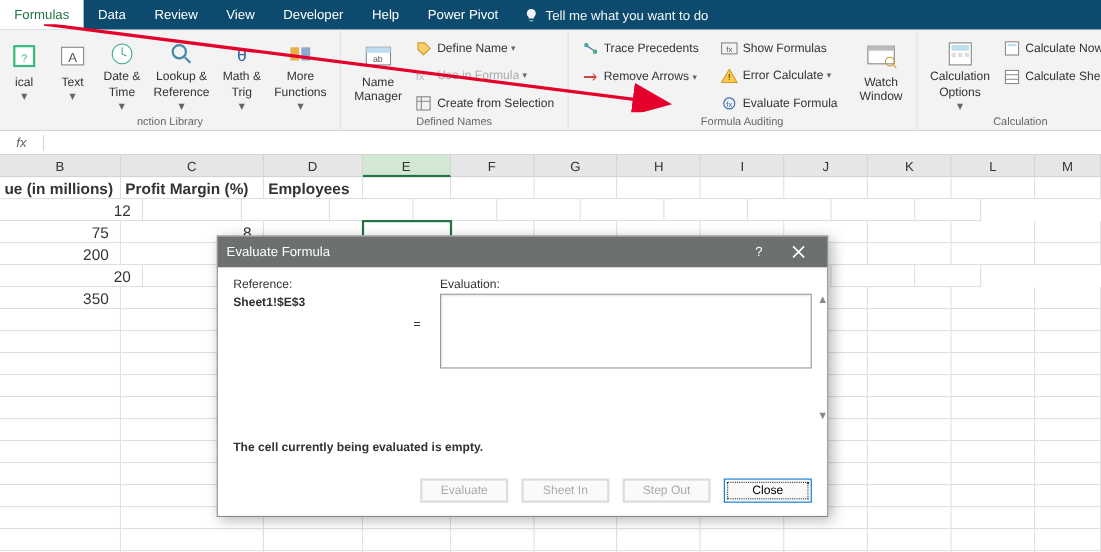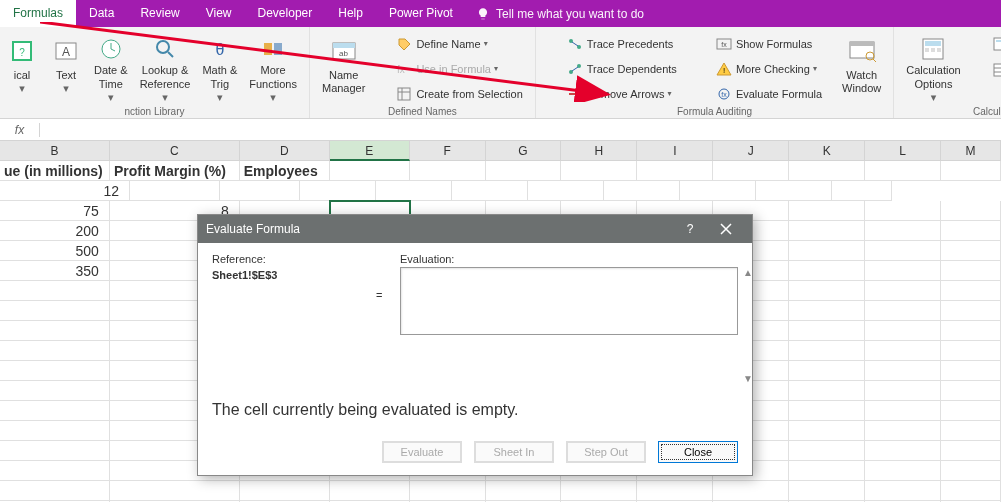--- a/index.html
+++ b/index.html
@@ -1,33 +1,33 @@
 <!DOCTYPE html>
 <html><head>
 <meta charset="utf-8">
 <style>
 * { box-sizing: border-box; margin: 0; padding: 0; font-family: "Segoe UI", Tahoma, sans-serif; }
 body { width: 1001px; height: 502px; overflow: hidden; background: #fff; position: relative; font-size: 12px; color: #333; }
 
 
-.ribbon-tabs { height: 27px; background: #a21caf; display: flex; align-items: center; padding-left: 0; color: #fff; position: relative; }
+.ribbon-tabs { height: 27px; background: #0c4a6e; display: flex; align-items: center; padding-left: 0; color: #fff; position: relative; }
 .ribbon-tabs .tab { padding: 0 13px; height: 27px; line-height: 27px; font-size: 12px; cursor: pointer; }
 .ribbon-tabs .tab.active { background: #fff; color: #217346; }
 .tell-me { display: flex; align-items: center; margin-left: 10px; opacity: 0.95; }
 .tell-me svg { margin-right: 6px; }
 
 
 .ribbon { height: 92px; background: #f3f3f3; border-bottom: 1px solid #d4d4d4; display: flex; position: relative; }
 .rgrp { border-right: 1px solid #e1e1e1; padding: 4px 6px 14px 6px; display: flex; position: relative; }
 .rgrp-label { position: absolute; bottom: 1px; left: 0; right: 0; text-align: center; font-size: 10px; color: #666; }
 .big-btn { display: flex; flex-direction: column; align-items: center; justify-content: flex-start; padding: 4px 6px 0; min-width: 44px; cursor: pointer; text-align:center; line-height:1.2;}
 .big-btn .ic { width: 32px; height: 32px; margin-bottom: 2px; display:flex;align-items:center;justify-content:center;}
 .big-btn span { font-size: 11px; }
 .chev { font-size: 8px; color: #666; display:block; }
-.sm-col { display: flex; flex-direction: column; gap: 4px; padding-top:2px;margin-left:19px;}
+.sm-col { display: flex; flex-direction: column; gap: 4px; padding-top:2px;}
 .sm-btn { display: flex; align-items: center; font-size: 11px; height: 22px; padding: 0 6px; cursor: pointer; white-space: nowrap;}
 .sm-btn .ic-sm { width:16px; height:16px; margin-right:4px; display:flex;align-items:center;justify-content:center;}
 .sm-btn.disabled { color: #aaa; }
 
 
 .fbar { height: 22px; border-bottom: 1px solid #d4d4d4; display:flex; align-items:center; background:#fff;}
 .fbar .fx { width: 40px; border-right:1px solid #d4d4d4; text-align:center; font-style:italic; color:#666; font-size:12px;}
 .fbar input { flex:1; border:none; outline:none; padding:0 6px; font-size:12px;}
 
 
@@ -54,21 +54,21 @@
 .dlg-body { padding:10px 14px 12px;}
 .dlg-row { display:flex; gap:14px; }
 .dlg-row label { font-size:11px; }
 .ref-col { width:150px;}
 .ref-val { font-weight:bold; margin-top:4px; font-size:11px;}
 .eq { width:10px; padding-top:36px; color:#333;}
 .eval-col { flex:1; position:relative;}
 .eval-box { margin-top:2px; width:100%; height:68px; border:1px solid #999; background:#fff; box-shadow: inset 1px 1px 2px rgba(0,0,0,.1);}
 .scroll-up,.scroll-dn { position:absolute; right:-18px; width:16px; height:16px; color:#888; font-size:10px; text-align:center;}
 .scroll-up{ top:14px;} .scroll-dn{ top:120px;}
-.dlg-msg { margin-top:66px; font-size:16px; color:#333;}
+.dlg-msg { margin-top:66px; font-size:11px; color:#333;font-weight:bold;}
 .dlg-btns { display:flex; justify-content:flex-end; gap:12px; margin-top:22px;}
 .dlg-btns button { width:80px; height:22px; font-size:11px; border:2px solid #0f172a; background:#f9f9f9; cursor:pointer;}
 .dlg-btns button.default { border:1px solid #0078d7; outline:1px dotted #333; outline-offset:-4px;}
 .dlg-btns button:disabled { color:#aaa; border-color:#ddd; background:#fafafa; cursor:default;}
 
 
 svg { display:block; }
 </style>
 </head>
 <body>
@@ -208,30 +208,20 @@
               <circle cx="4" cy="4" r="2" fill="#4a8"></circle>
               <circle cx="12" cy="10" r="2" fill="#4a8"></circle>
               <path d="M5 5l6 4" stroke="#36a"></path>
             </svg>
           </span>
         <span>Trace Precedents</span>
       </div>
       <div class="sm-btn">
         <span class="ic-sm">
             <svg width="16" height="14">
-              <circle cx="4" cy="10" r="2" fill="#4a8"></circle>
-              <circle cx="12" cy="4" r="2" fill="#4a8"></circle>
-              <path d="M5 9l6-4" stroke="#36a"></path>
-            </svg>
-          </span>
-        <span>Trace Dependents</span>
-      </div>
-      <div class="sm-btn">
-        <span class="ic-sm">
-            <svg width="16" height="14">
               <path d="M2 7h10" stroke="#c44" stroke-width="2"></path>
               <path d="M10 4l3 3-3 3" fill="none" stroke="#c44"></path>
             </svg>
           </span>
         <span>Remove Arrows</span>&nbsp;<span class="chev">▾</span>
       </div>
     </div>
     <div class="sm-col" style="padding-right:8px">
       <div class="sm-btn">
         <span class="ic-sm">
@@ -242,21 +232,21 @@
           </span>
         <span>Show Formulas</span>
       </div>
       <div class="sm-btn">
         <span class="ic-sm">
             <svg width="16" height="14">
               <path d="M8 1l7 12H1z" fill="#fc4" stroke="#c93"></path>
               <text x="8" y="11" font-size="8" text-anchor="middle">!</text>
             </svg>
           </span>
-        <span>More Checking</span>&nbsp;<span class="chev">▾</span>
+        <span>Error Calculate</span>&nbsp;<span class="chev">▾</span>
       </div>
       <div class="sm-btn">
         <span class="ic-sm">
             <svg width="16" height="14">
               <circle cx="8" cy="7" r="5" fill="none" stroke="#36a"></circle>
               <text x="8" y="10" font-size="7" text-anchor="middle" fill="#36a">fx</text>
             </svg>
           </span>
         <span>Evaluate Formula</span>
       </div>
@@ -395,21 +385,20 @@
       <div class="cell cF"></div>
       <div class="cell cG"></div>
       <div class="cell cH"></div>
       <div class="cell cI"></div>
       <div class="cell cJ"></div>
       <div class="cell cK"></div>
       <div class="cell cL"></div>
       <div class="cell cM"></div>
   </div>
   <div class="row">
-    <div class="cell cB num">500</div>
     <div class="cell cC num">20</div>
     <div class="cell cD"></div>
       <div class="cell cE"></div>
       <div class="cell cF"></div>
       <div class="cell cG"></div>
       <div class="cell cH"></div>
       <div class="cell cI"></div>
       <div class="cell cJ"></div>
       <div class="cell cK"></div>
       <div class="cell cL"></div>

